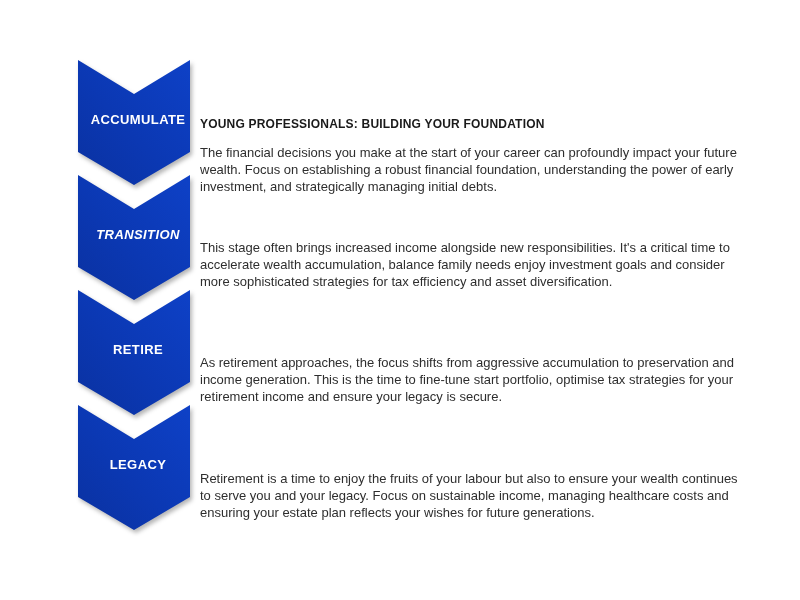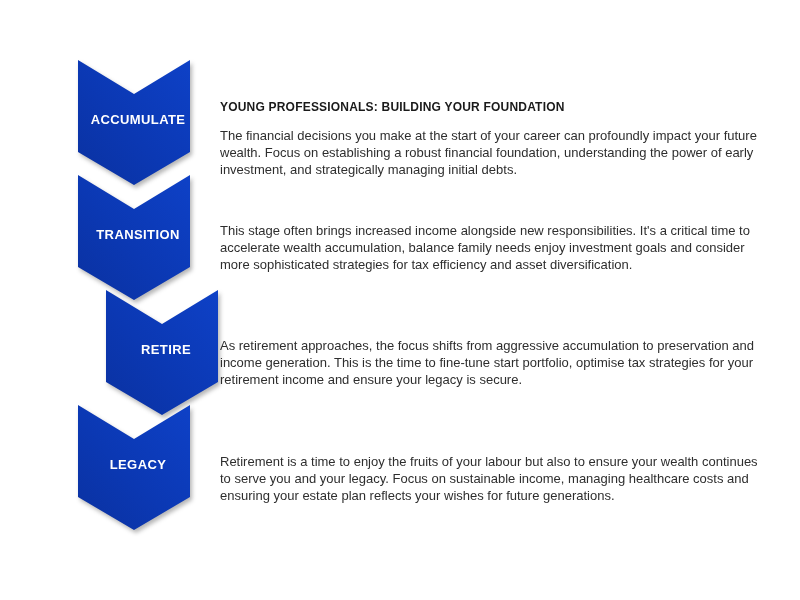--- a/index.html
+++ b/index.html
@@ -10,40 +10,41 @@
     font-family:"Liberation Sans", sans-serif;
     overflow:hidden;
   }
   .stage{position:absolute;left:0;top:0;width:800px;height:0;}
   .chevron{
     position:absolute;
     left:78px;
     width:112px;height:125px;
   }
   .stage:nth-of-type(1) .chevron{top:60px;}
-  .stage:nth-of-type(2) .chevron{top:175px;}
-  .stage:nth-of-type(3) .chevron{top:290px;margin-left:28px;}
+  .stage:nth-of-type(2) .chevron{top:175px;font-style:italic;}
+  .stage:nth-of-type(3) .chevron{top:290px;}
   .stage:nth-of-type(4) .chevron{top:405px;}
   .chevron svg{
     display:block;width:112px;height:125px;
     filter:drop-shadow(2px 3px 2px rgba(90,90,90,0.45));
   }
   .chev-label{
     position:absolute;
     left:8px;right:0;top:52px;
     text-align:center;
     color:var(--label-color,#ffffff);
     font-size:13px;
     font-weight:bold;
     letter-spacing:0.4px;
   }
   .stage-text{
     position:absolute;
-    left:220px;
+    left:200px;
     width:545px;
+    margin-top:17px;
   }
   .stage:nth-of-type(1) .stage-text{top:100px;}
   .stage:nth-of-type(2) .stage-text{top:222px;}
   .stage:nth-of-type(3) .stage-text{top:337px;}
   .stage:nth-of-type(4) .stage-text{top:453px;}
   .stage-heading{
     margin:0 0 13px 0;
     font-size:12px;
     font-weight:bold;
     color:var(--heading-color,#1a1a1a);

